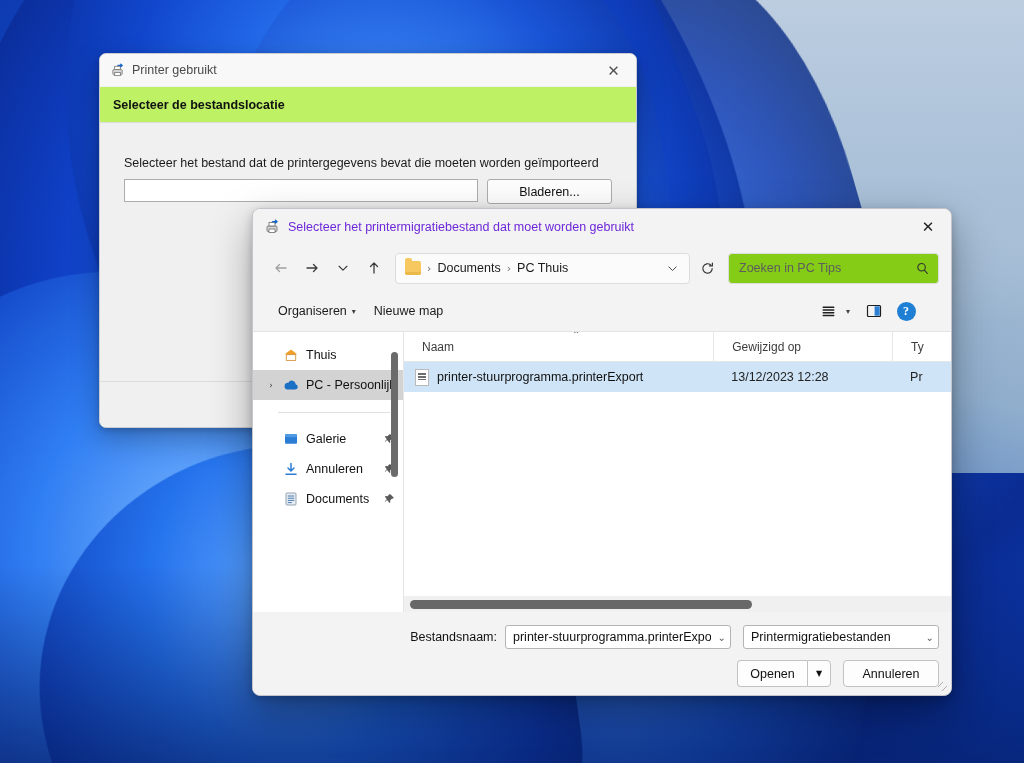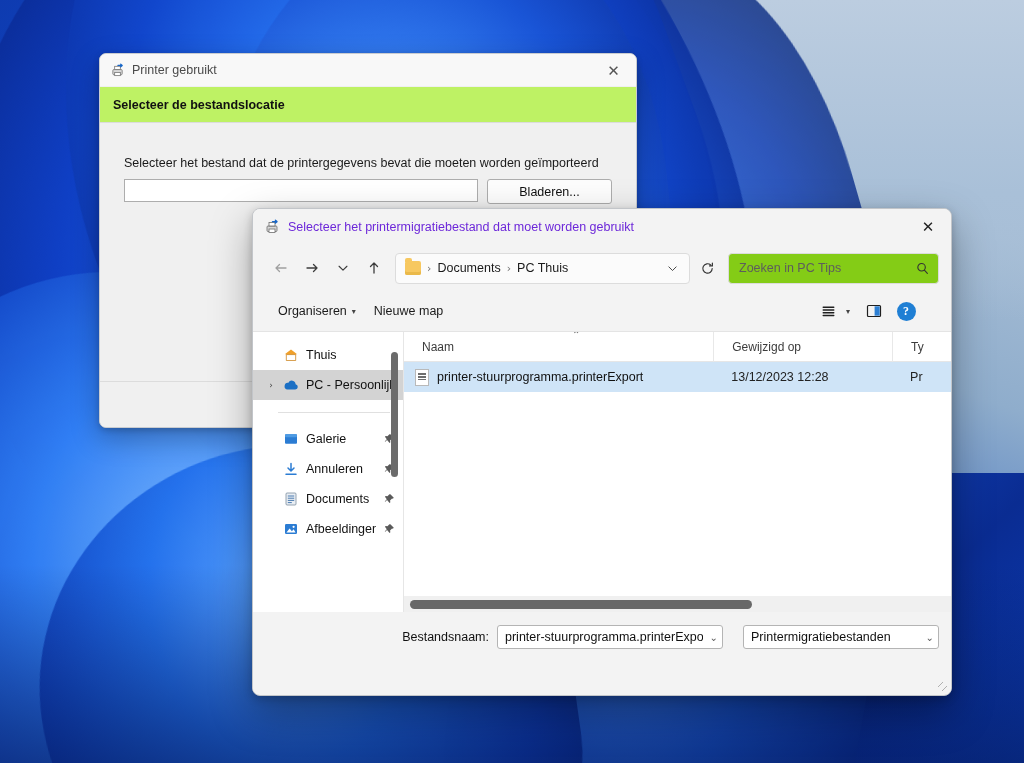--- a/index.html
+++ b/index.html
@@ -214,21 +214,21 @@
   .fd-footer { height: 82px; background: #f3f3f3; position: relative; }
   .fn-row { display: flex; align-items: center; position: absolute; right: 12px; top: 13px; }
   .fn-label { font-size: 12.5px; color: #111; margin-right: 8px; }
   .combo {
     height: 24px; background: #fff; border: 1px solid #b4b4b4; border-radius: 3px;
     display: flex; align-items: center; padding: 0 4px 0 7px; font-size: 12.5px; color: #111;
   }
   .combo .cb-text { white-space: nowrap; overflow: hidden; }
   .combo .cb-chev { margin-left: auto; padding-left: 7px; color: #5a5a5a; font-size: 10px; font-family:"DejaVu Sans",sans-serif; }
   .combo-name { width: 226px; }
-  .combo-filter { width: 196px; margin-left: 20px; }
+  .combo-filter { width: 196px; margin-left: 12px; }
   .btn-row { position: absolute; right: 12px; top: 48px; display: flex; align-items: center; }
   .btn {
     height: 27px; background: #fdfdfd; border: 1px solid #c2c2c2; border-radius: 4px;
     font-family: "Liberation Sans", sans-serif; font-size: 12.5px; color: #111;
     display: flex; align-items: center; justify-content: center; cursor: default;
   }
   .btn-open { width: 70px; border-radius: 4px 0 0 4px; border-right: none; }
   .btn-open-arrow { width: 24px; border-radius: 0 4px 4px 0; font-size: 8px; font-family:"DejaVu Sans",sans-serif; }
   .btn-cancel { width: 96px; margin-left: 12px; }
   .resizer { position: absolute; right: 3px; bottom: 2px; width: 10px; height: 10px;
@@ -442,35 +442,20 @@
               </svg>
           </span>
           <span class="side-label">Documents</span>
           <span class="pin">
             <svg width="12" height="12" viewBox="0 0 16 16" fill="#5a5a5a">
                 <path d="M9.8 1.6 14.4 6.2l-1.3 1.3-1-.3-2.7 2.7.4 2.3-1 1L5.4 9.3 2.6 12v-.9l2.4-2.9L2.6 5l1-1 2.3.4L8.6 1.7z"></path>
               </svg>
           </span>
         </div>
 
-        <div class="side-item">
-          <span>
-            <svg width="16" height="16" viewBox="0 0 16 16">
-                <rect x="2" y="3" width="12" height="10" rx="1.2" fill="#2b7cd3"></rect>
-                <path d="M3.4 11.5 6.6 7.6l2.3 2.6 1.7-1.9 2 3.2z" fill="#fff"></path>
-                <circle cx="10.6" cy="5.8" r="1.1" fill="#fff"></circle>
-              </svg>
-          </span>
-          <span class="side-label">Afbeeldingen</span>
-          <span class="pin">
-            <svg width="12" height="12" viewBox="0 0 16 16" fill="#5a5a5a">
-                <path d="M9.8 1.6 14.4 6.2l-1.3 1.3-1-.3-2.7 2.7.4 2.3-1 1L5.4 9.3 2.6 12v-.9l2.4-2.9L2.6 5l1-1 2.3.4L8.6 1.7z"></path>
-              </svg>
-          </span>
-        </div>
       </div>
       <div class="side-sb-track">
         <div class="side-sb-thumb"></div>
       </div>
     </div>
 
     <div class="fd-list">
       <div class="list-head">
         <div class="col col-name">
           <span>Naam</span>
@@ -504,15 +489,20 @@
       <span class="fn-label">Bestandsnaam:</span>
       <div class="combo combo-name">
         <span class="cb-text">printer-stuurprogramma.printerExport</span>
         <span class="cb-chev">⌄</span>
       </div>
       <div class="combo combo-filter">
         <span class="cb-text">Printermigratiebestanden</span>
         <span class="cb-chev">⌄</span>
       </div>
     </div>
+    <div class="btn-row">
+      <div class="btn btn-open">Openen</div>
+      <div class="btn btn-open-arrow">▼</div>
+      <div class="btn btn-cancel">Annuleren</div>
+    </div>
     <div class="resizer"></div>
   </div>
 </div>
 
 </body></html>

